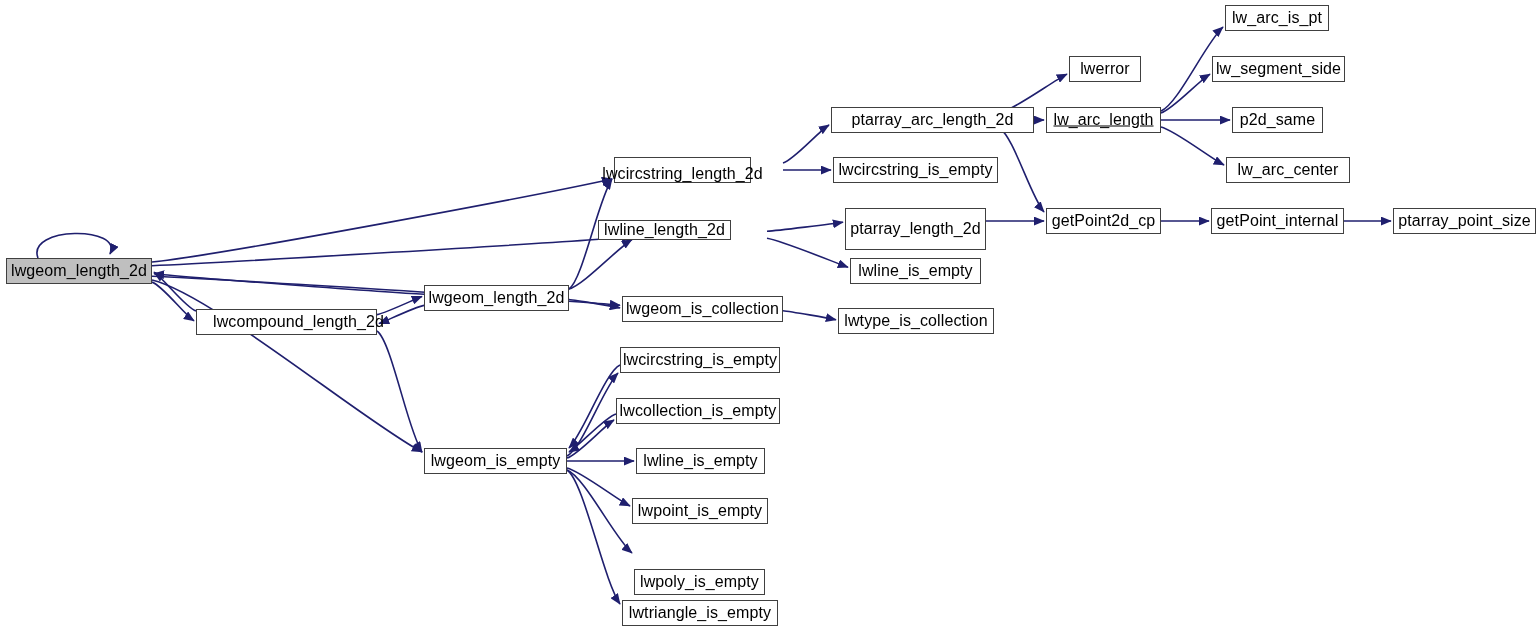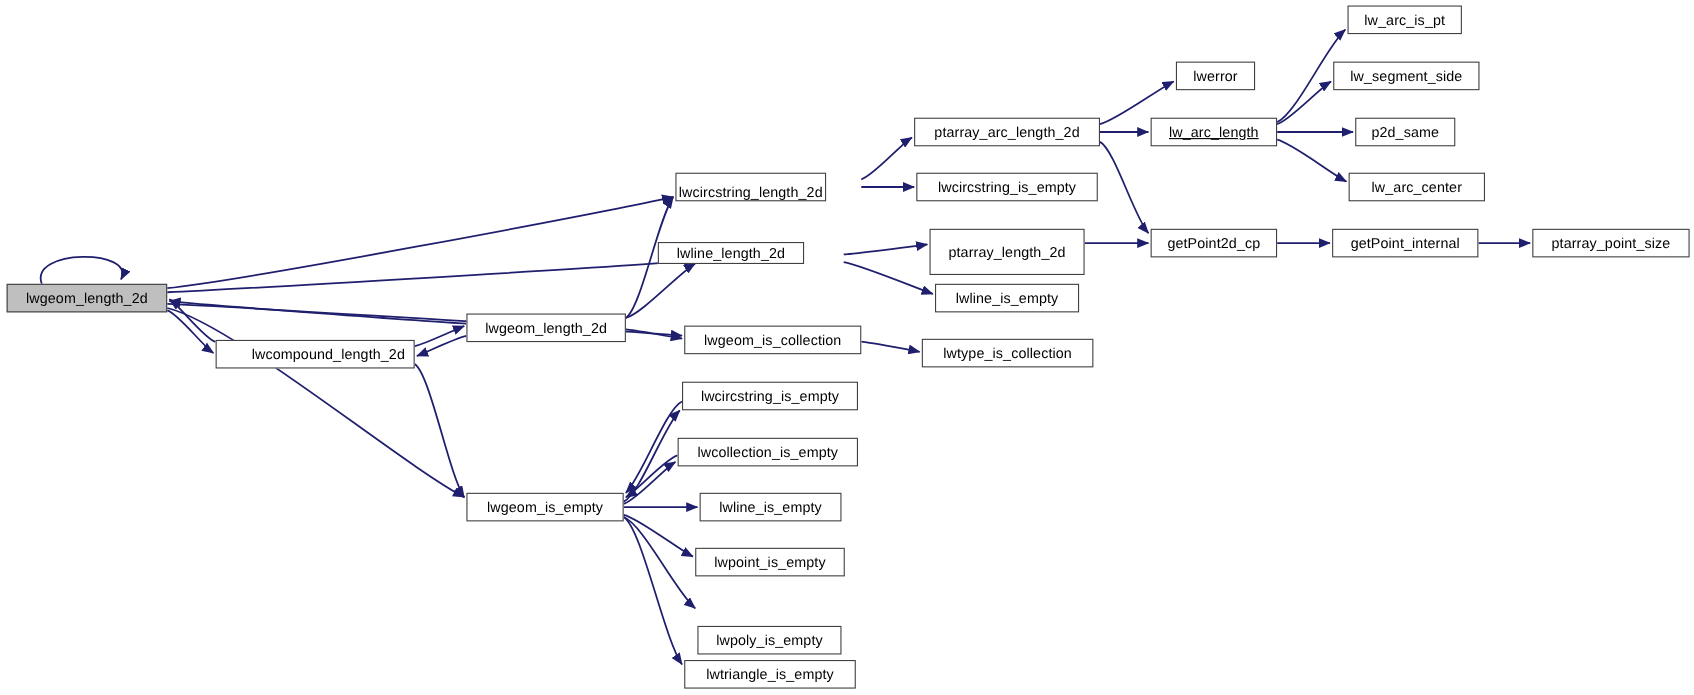--- a/index.html
+++ b/index.html
@@ -23,21 +23,21 @@
     width: 1540px;
     height: 632px;
     pointer-events: none;
   }
   .node {
     position: absolute;
     box-sizing: border-box;
     border: 1px solid #404040;
     background: #ffffff;
     color: #000000;
-    font-size: 13px;
+    font-size: 16px;
     line-height: 1;
     display: flex;
     align-items: center;
     justify-content: center;
     white-space: nowrap;
     letter-spacing: 0.1px;
   }
   .node.highlight {
     background: #bfbfbf;
     border-color: #404040;
@@ -112,21 +112,21 @@
       </div>
       <div class="node" style="left: 598px; top: 220px; width: 133px; height: 20px;">
         <span>lwline_length_2d</span>
       </div>
       <div class="node" style="left: 622px; top: 296px; width: 161px; height: 26px;">
         <span>lwgeom_is_collection</span>
       </div>
       <div class="node" style="left: 424px; top: 448px; width: 143px; height: 26px;">
         <span>lwgeom_is_empty</span>
       </div>
-      <div class="node" style="left: 831px; top: 107px; width: 169px; height: 26px;">
+      <div class="node" style="left: 831px; top: 107px; width: 203px; height: 26px;">
         <span>ptarray_arc_length_2d</span>
       </div>
       <div class="node" style="left: 833px; top: 157px; width: 165px; height: 26px;">
         <span>lwcircstring_is_empty</span>
       </div>
       <div class="node" style="left: 845px; top: 208px; width: 141px; height: 42px;">
         <span>ptarray_length_2d</span>
       </div>
       <div class="node" style="left: 850px; top: 258px; width: 131px; height: 26px;">
         <span>lwline_is_empty</span>

